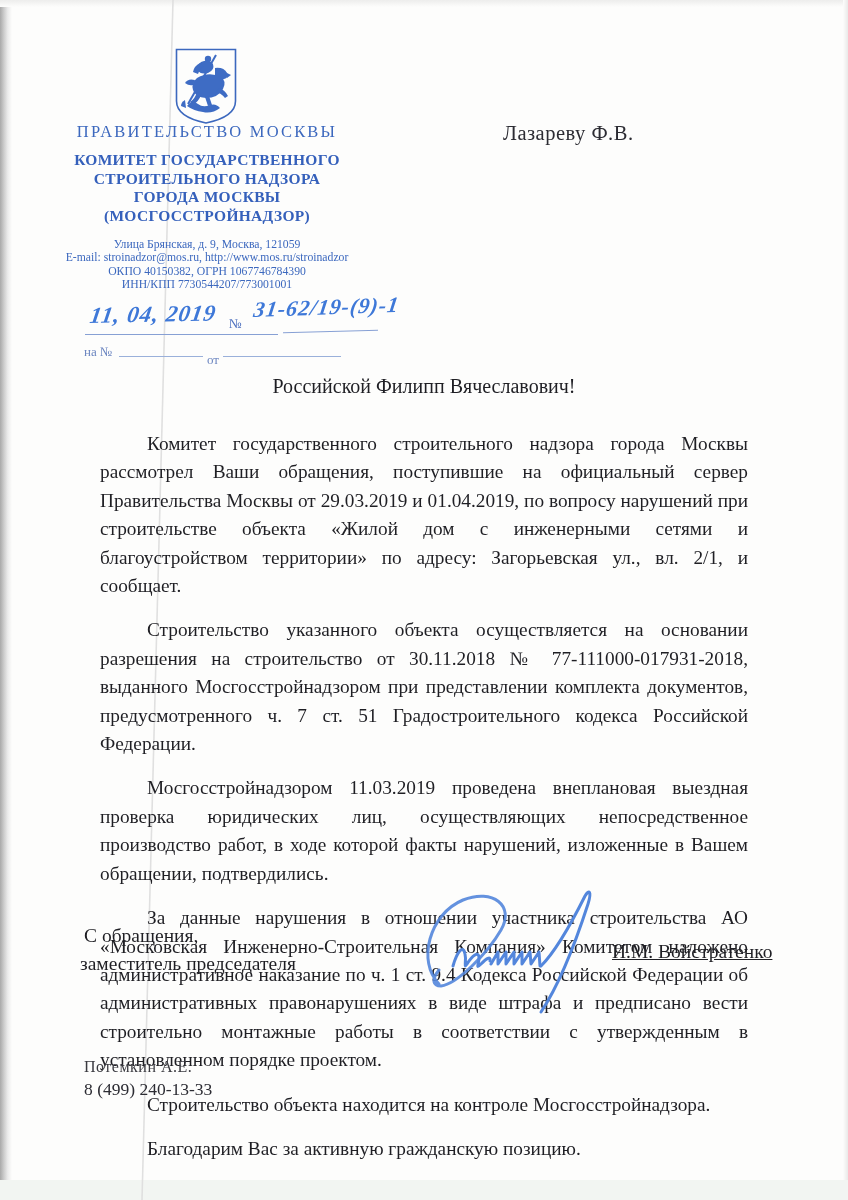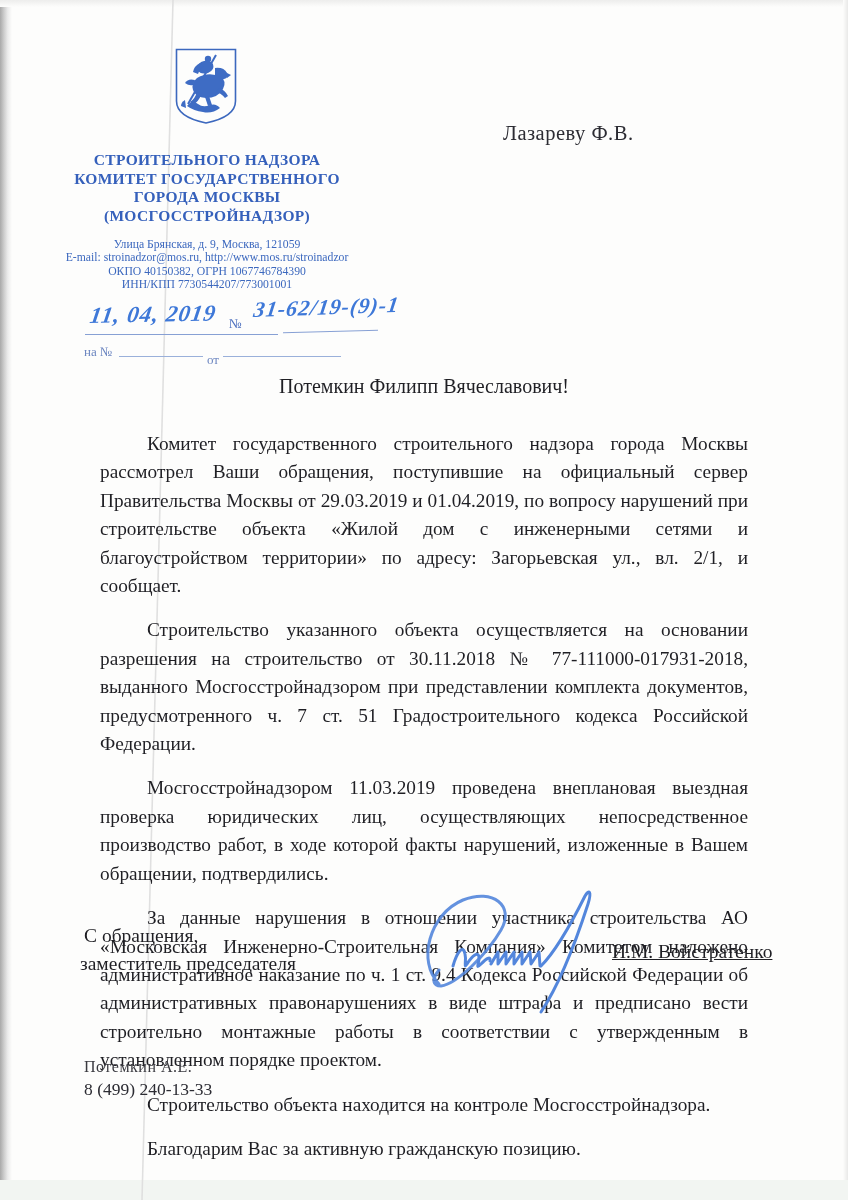--- a/index.html
+++ b/index.html
@@ -117,24 +117,25 @@
       <path d="M22,44 q-2,7 -7,10 l3,3 q6,-4 8,-10 z" stroke="none"></path>
       <path d="M34,48 l3,9 -4,1 -3,-9 z" stroke="none"></path>
 
       <path d="M20,32 q-7,-2 -10,3 q4,3 8,2 z" stroke="none"></path>
 
       <path d="M12,58 q5,-7 11,-2 q5,4 12,1 q6,-2 10,3 q-8,6 -17,4 q-9,-1 -16,-6 z" stroke="none"></path>
       <path d="M10,52 q-4,2 -4,6 l5,2 z" stroke="none"></path>
     </g>
   </svg>
 
+  <div class="gov-title">ПРАВИТЕЛЬСТВО МОСКВЫ</div>
 
   <div class="committee">
+    <div>КОМИТЕТ ГОСУДАРСТВЕННОГО</div>
     <div>СТРОИТЕЛЬНОГО НАДЗОРА</div>
-    <div>КОМИТЕТ ГОСУДАРСТВЕННОГО</div>
     <div>ГОРОДА МОСКВЫ</div>
     <div>(МОСГОССТРОЙНАДЗОР)</div>
   </div>
 
   <div class="contacts">
     <div>Улица Брянская, д. 9, Москва, 121059</div>
     <div>E-mail: stroinadzor@mos.ru, http://www.mos.ru/stroinadzor</div>
     <div>ОКПО 40150382, ОГРН 1067746784390</div>
     <div>ИНН/КПП 7730544207/773001001</div>
   </div>
@@ -144,21 +145,21 @@
   <div class="hand hand-number">31-62/19-(9)-1</div>
   <div class="ref-underline-1"></div>
   <div class="ref-underline-2"></div>
   <div class="na-label">на №</div>
   <div class="na-line"></div>
   <div class="ot-label">от</div>
   <div class="ot-line"></div>
 
   <div class="addressee">Лазареву Ф.В.</div>
 
-  <div class="salutation">Потемкин Филипп Вячеславович!</div>
+  <div class="salutation">Российской Филипп Вячеславович!</div>
 
   <div class="body-text">
     <p>Комитет государственного строительного надзора города Москвы рассмотрел Ваши обращения, поступившие на официальный сервер Правительства Москвы от 29.03.2019 и 01.04.2019, по вопросу нарушений при строительстве объекта «Жилой дом с инженерными сетями и благоустройством территории» по адресу: Загорьевская ул., вл. 2/1, и сообщает.</p>
     <p>Строительство указанного объекта осуществляется на основании разрешения на строительство от 30.11.2018 № 77-111000-017931-2018, выданного Мосгосстройнадзором при представлении комплекта документов, предусмотренного ч. 7 ст. 51 Градостроительного кодекса Российской Федерации.</p>
     <p>Мосгосстройнадзором 11.03.2019 проведена внеплановая выездная проверка юридических лиц, осуществляющих непосредственное производство работ, в ходе которой факты нарушений, изложенные в Вашем обращении, подтвердились.</p>
     <p>За данные нарушения в отношении участника строительства АО «Московская Инженерно-Строительная Компания» Комитетом наложено административное наказание по ч. 1 ст. 9.4 Кодекса Российской Федерации об административных правонарушениях в виде штрафа и предписано вести строительно монтажные работы в соответствии с утвержденным в установленном порядке проектом.</p>
     <p>Строительство объекта находится на контроле Мосгосстройнадзора.</p>
     <p>Благодарим Вас за активную гражданскую позицию.</p>
   </div>
 

